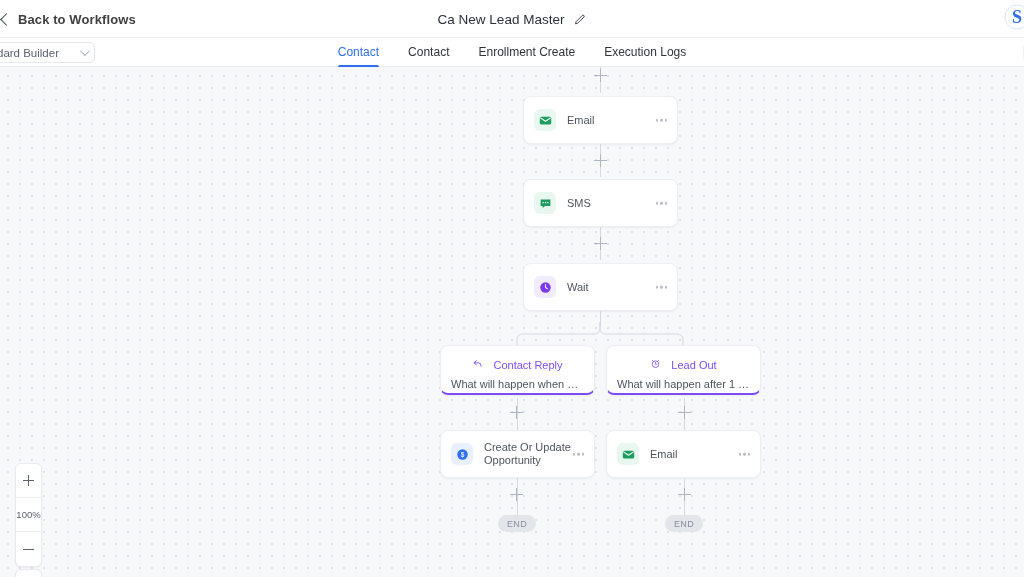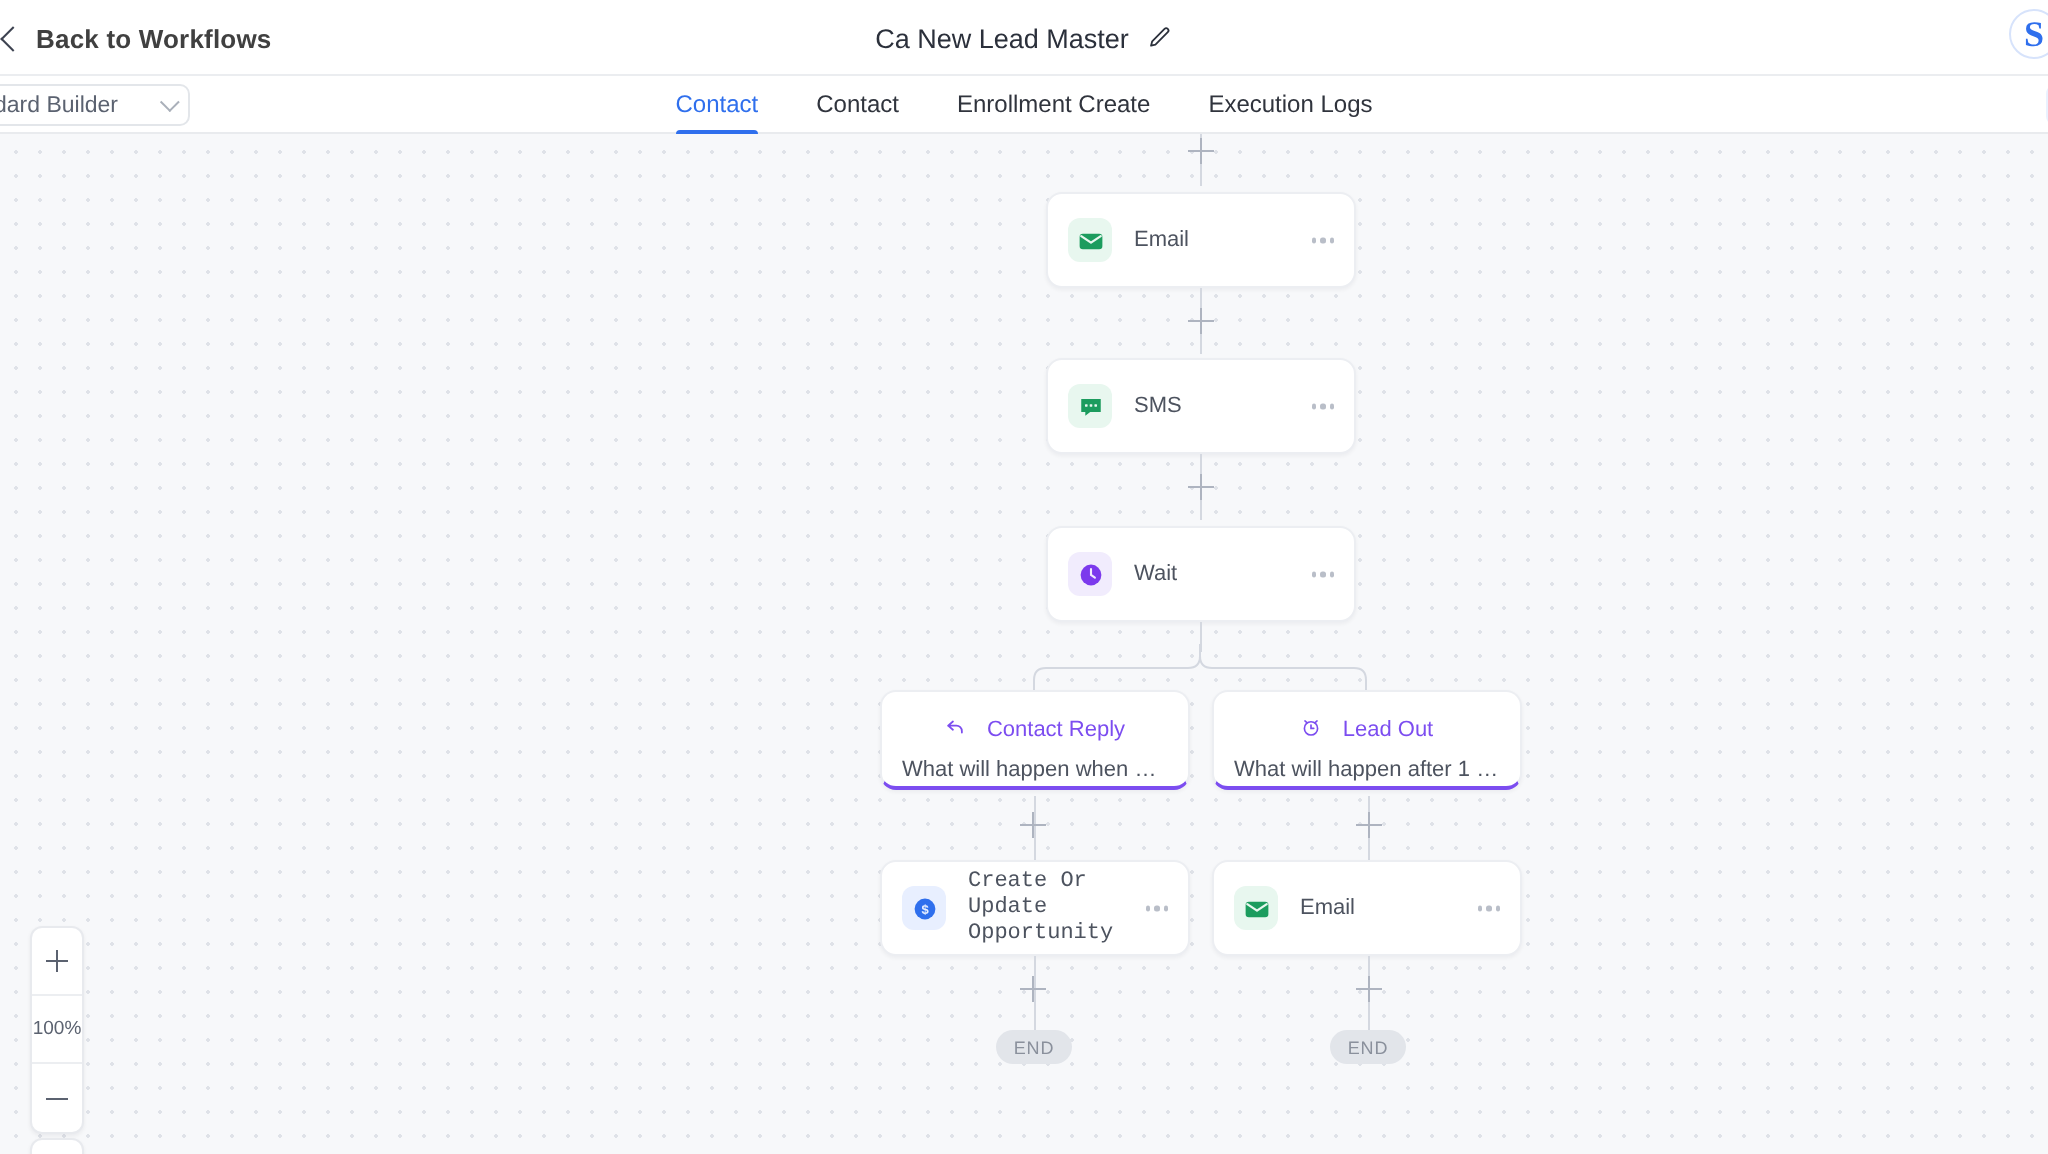--- a/index.html
+++ b/index.html
@@ -304,21 +304,21 @@
     <div class="vline" style="left:684px; top:331px; height:32px;"></div>
     <div class="plus" style="left:677.5px; top:339px;"></div>
 
     <div class="node" style="left:440px; top:363px; width:155px; height:48px;">
       <span class="node-icon ic-blue">
         <svg viewBox="0 0 16 16" width="13" height="13">
           <circle cx="8" cy="8" r="6.4" fill="#2f6fed"></circle>
           <text x="8" y="11.3" font-family="Liberation Sans, sans-serif" font-size="8" font-weight="bold" fill="#e8efff" text-anchor="middle">$</text>
         </svg>
       </span>
-      <span class="node-label" style="max-width:95px;font-family:Liberation Mono, monospace;">Create Or Update Opportunity</span>
+      <span class="node-label" style="max-width:95px;">Create Or Update Opportunity</span>
       <span class="node-dots">
           <i></i>
           <i></i>
           <i></i>
         </span>
     </div>
 
     <div class="node" style="left:606px; top:363px; width:155px; height:48px;">
       <span class="node-icon ic-green">
         <svg viewBox="0 0 16 16" width="13" height="13">

